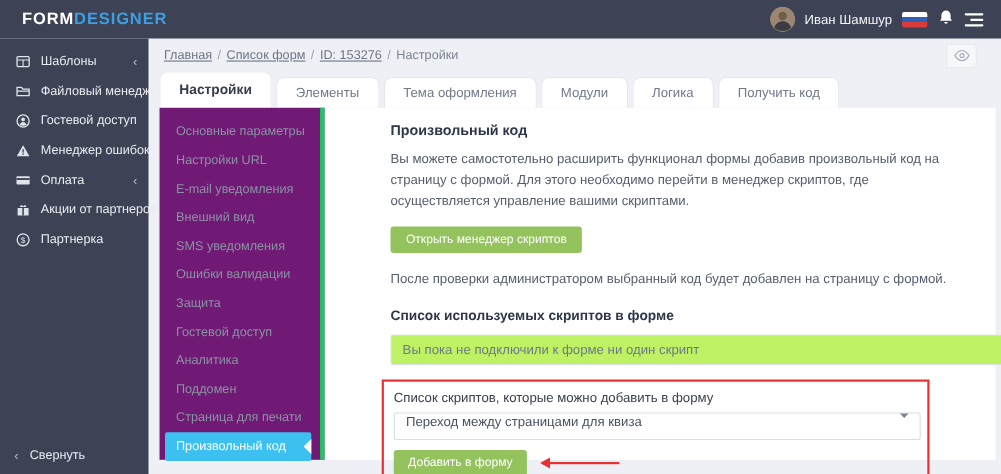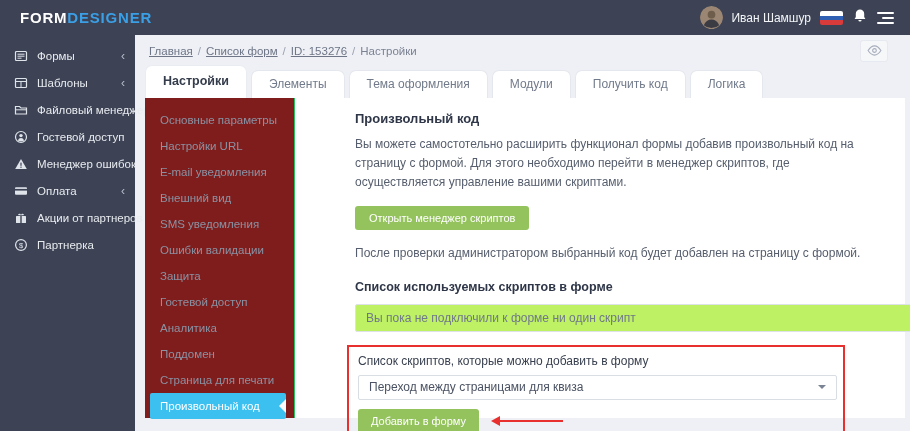--- a/index.html
+++ b/index.html
@@ -42,39 +42,39 @@
   .crumb-current { color:#7b8292; }
   .eye-btn { margin-left:auto; width:28px; height:22px; background:#f6f7f9; border:1px solid #e6e9ef; border-radius:3px; display:flex; align-items:center; justify-content:center; cursor:pointer; }
 
   .tabs { display:flex; align-items:flex-end; padding:3px 0 0 10px; height:33px; }
   .tab { background:#fff; border:1px solid #e4e7ed; border-bottom:none; border-radius:7px 7px 0 0; height:28px; line-height:27px; padding:0 17px; font-size:12px; color:#717a8a; margin-right:4px; cursor:pointer; white-space:nowrap; }
   .tab.active { height:33px; line-height:31px; font-weight:bold; color:#353c4b; font-size:12.5px; border-color:#e9ecf1; }
 
   .card { flex:1; background:#fff; margin:0 5px 13px 10px; display:flex; min-height:0; }
 
   
-  .submenu { width:150px; flex:none; background:#7f1d1d; border-right:1px solid #22c55e; padding-top:9px; }
+  .submenu { width:150px; flex:none; background:#701a75; border-right:4px solid #22c55e; padding-top:9px; }
   .submenu-item { font-size:11.5px; color:#8a92a3; padding:7px 8px 7px 15px; cursor:pointer; white-space:nowrap; }
   .submenu-item.active { background:#3cc0f0; color:#fff; margin:0 8px 0 5px; padding:7px 8px 7px 10px; border-radius:2px; position:relative; }
   .submenu-item.active::after { content:""; position:absolute; right:0; top:50%; transform:translateY(-50%);
       border-top:7px solid transparent; border-bottom:7px solid transparent; border-right:7px solid #fafbfd; }
 
   
   .content { flex:1; padding:13px 28px 0 60px; min-width:0; }
   .content h3 { font-size:13px; color:#2e3648; margin-bottom:9px; }
   .intro, .note { font-size:12px; color:#565e6d; line-height:1.6; max-width:540px; }
   .btn-green { display:inline-block; margin-top:13px; background:#94c35e; color:#fff; border:none; border-radius:3px;
       font-size:11px; padding:6px 14px; cursor:pointer; font-family:inherit; }
   .note { margin-top:14px; }
   .sect-title { font-size:12.5px; font-weight:bold; color:#2e3648; margin-top:17px; }
   .empty-box { margin-top:10px; width:576px; border:1px solid #dde1e8; border-radius:2px; padding:6px 10px; font-size:12px; color:#6f7888; background:#bef264; }
 
   .red-zone { margin-top:13px; margin-left:-8px; width:498px; border:2px solid #e8312f; padding:7px 9px 9px 9px; }
   .field-label { font-size:12px; color:#39404f; }
-  .select { margin-top:7px; width:479px; border:1px solid #d9dee5; border-radius:2px; height:25px; display:flex; align-items:center; padding:0 10px; font-size:12px; color:#4a5263; cursor:pointer; background:#fff; }
+  .select { margin-top:7px; width:479px; border:1px solid #d9dee5; border-radius:2px; height:25px; display:flex; align-items:flex-start; padding:0 10px; font-size:12px; color:#4a5263; cursor:pointer; background:#fff; }
   .select .caret { margin-left:auto; width:0; height:0; border-left:4px solid transparent; border-right:4px solid transparent; border-top:4px solid #7b8494; }
   .add-row { margin-top:9px; display:flex; align-items:center; }
   .btn-add { background:#94c35e; color:#fff; border:none; border-radius:3px; font-size:11px; padding:6px 13px; cursor:pointer; font-family:inherit; }
   .red-arrow { position:relative; width:70px; height:2px; background:#e8312f; margin-left:14px; }
   .red-arrow::before { content:""; position:absolute; left:-2px; top:-4px; border:5px solid transparent; border-right:9px solid #e8312f; border-left:0; }
 </style>
 </head>
 <body>
 
 <div class="header">
@@ -108,30 +108,20 @@
     </button>
   </div>
 </div>
 
 <div class="layout">
   <div class="sidebar">
     <div class="nav-item">
       <span class="ic">
           <svg width="14" height="14" viewBox="0 0 14 14">
             <rect x="1.5" y="2.5" width="11" height="9" rx="1" fill="none" stroke="#dfe3ea" stroke-width="1.2"></rect>
-            <path d="M3.5 5.2h7M3.5 7.2h7M3.5 9.2h4" stroke="#dfe3ea" stroke-width="1"></path>
-          </svg>
-        </span>
-      <span>Формы</span>
-      <span class="chev"></span>
-    </div>
-    <div class="nav-item">
-      <span class="ic">
-          <svg width="14" height="14" viewBox="0 0 14 14">
-            <rect x="1.5" y="2.5" width="11" height="9" rx="1" fill="none" stroke="#dfe3ea" stroke-width="1.2"></rect>
             <path d="M1.5 5.5h11M7 5.5v6" stroke="#dfe3ea" stroke-width="1"></path>
           </svg>
         </span>
       <span>Шаблоны</span>
       <span class="chev"></span>
     </div>
     <div class="nav-item">
       <span class="ic">
           <svg width="14" height="14" viewBox="0 0 14 14">
             <path d="M1.5 3.5h4L7 5h5.5v6h-11z" fill="none" stroke="#dfe3ea" stroke-width="1.2"></path>
@@ -183,20 +173,24 @@
     <div class="nav-item">
       <span class="ic">
           <svg width="14" height="14" viewBox="0 0 14 14">
             <circle cx="7" cy="7" r="5.4" fill="none" stroke="#dfe3ea" stroke-width="1.2"></circle>
             <text x="7" y="9.7" font-size="7.5" fill="#dfe3ea" text-anchor="middle" font-family="Liberation Sans, sans-serif">$</text>
           </svg>
         </span>
       <span>Партнерка</span>
     </div>
     <div class="spacer"></div>
+    <div class="collapse-item">
+      <span class="chev"></span>
+      <span>Свернуть</span>
+    </div>
   </div>
 
   <div class="main">
     <div class="crumb-bar">
       <span class="crumb-link">Главная</span>
       <span class="crumb-sep">/</span>
       <span class="crumb-link">Список форм</span>
       <span class="crumb-sep">/</span>
       <span class="crumb-link">ID: 153276</span>
       <span class="crumb-sep">/</span>
@@ -207,22 +201,22 @@
               <circle cx="8" cy="6" r="2" fill="none" stroke="#a6adbb" stroke-width="1.2"></circle>
             </svg></span>
       </button>
     </div>
 
     <div class="tabs">
       <div class="tab active">Настройки</div>
       <div class="tab">Элементы</div>
       <div class="tab">Тема оформления</div>
       <div class="tab">Модули</div>
+      <div class="tab">Логика</div>
       <div class="tab">Получить код</div>
-      <div class="tab">Логика</div>
     </div>
 
     <div class="card">
       <div class="submenu">
         <div class="submenu-item">Основные параметры</div>
         <div class="submenu-item">Настройки URL</div>
         <div class="submenu-item">E-mail уведомления</div>
         <div class="submenu-item">Внешний вид</div>
         <div class="submenu-item">SMS уведомления</div>
         <div class="submenu-item">Ошибки валидации</div>

